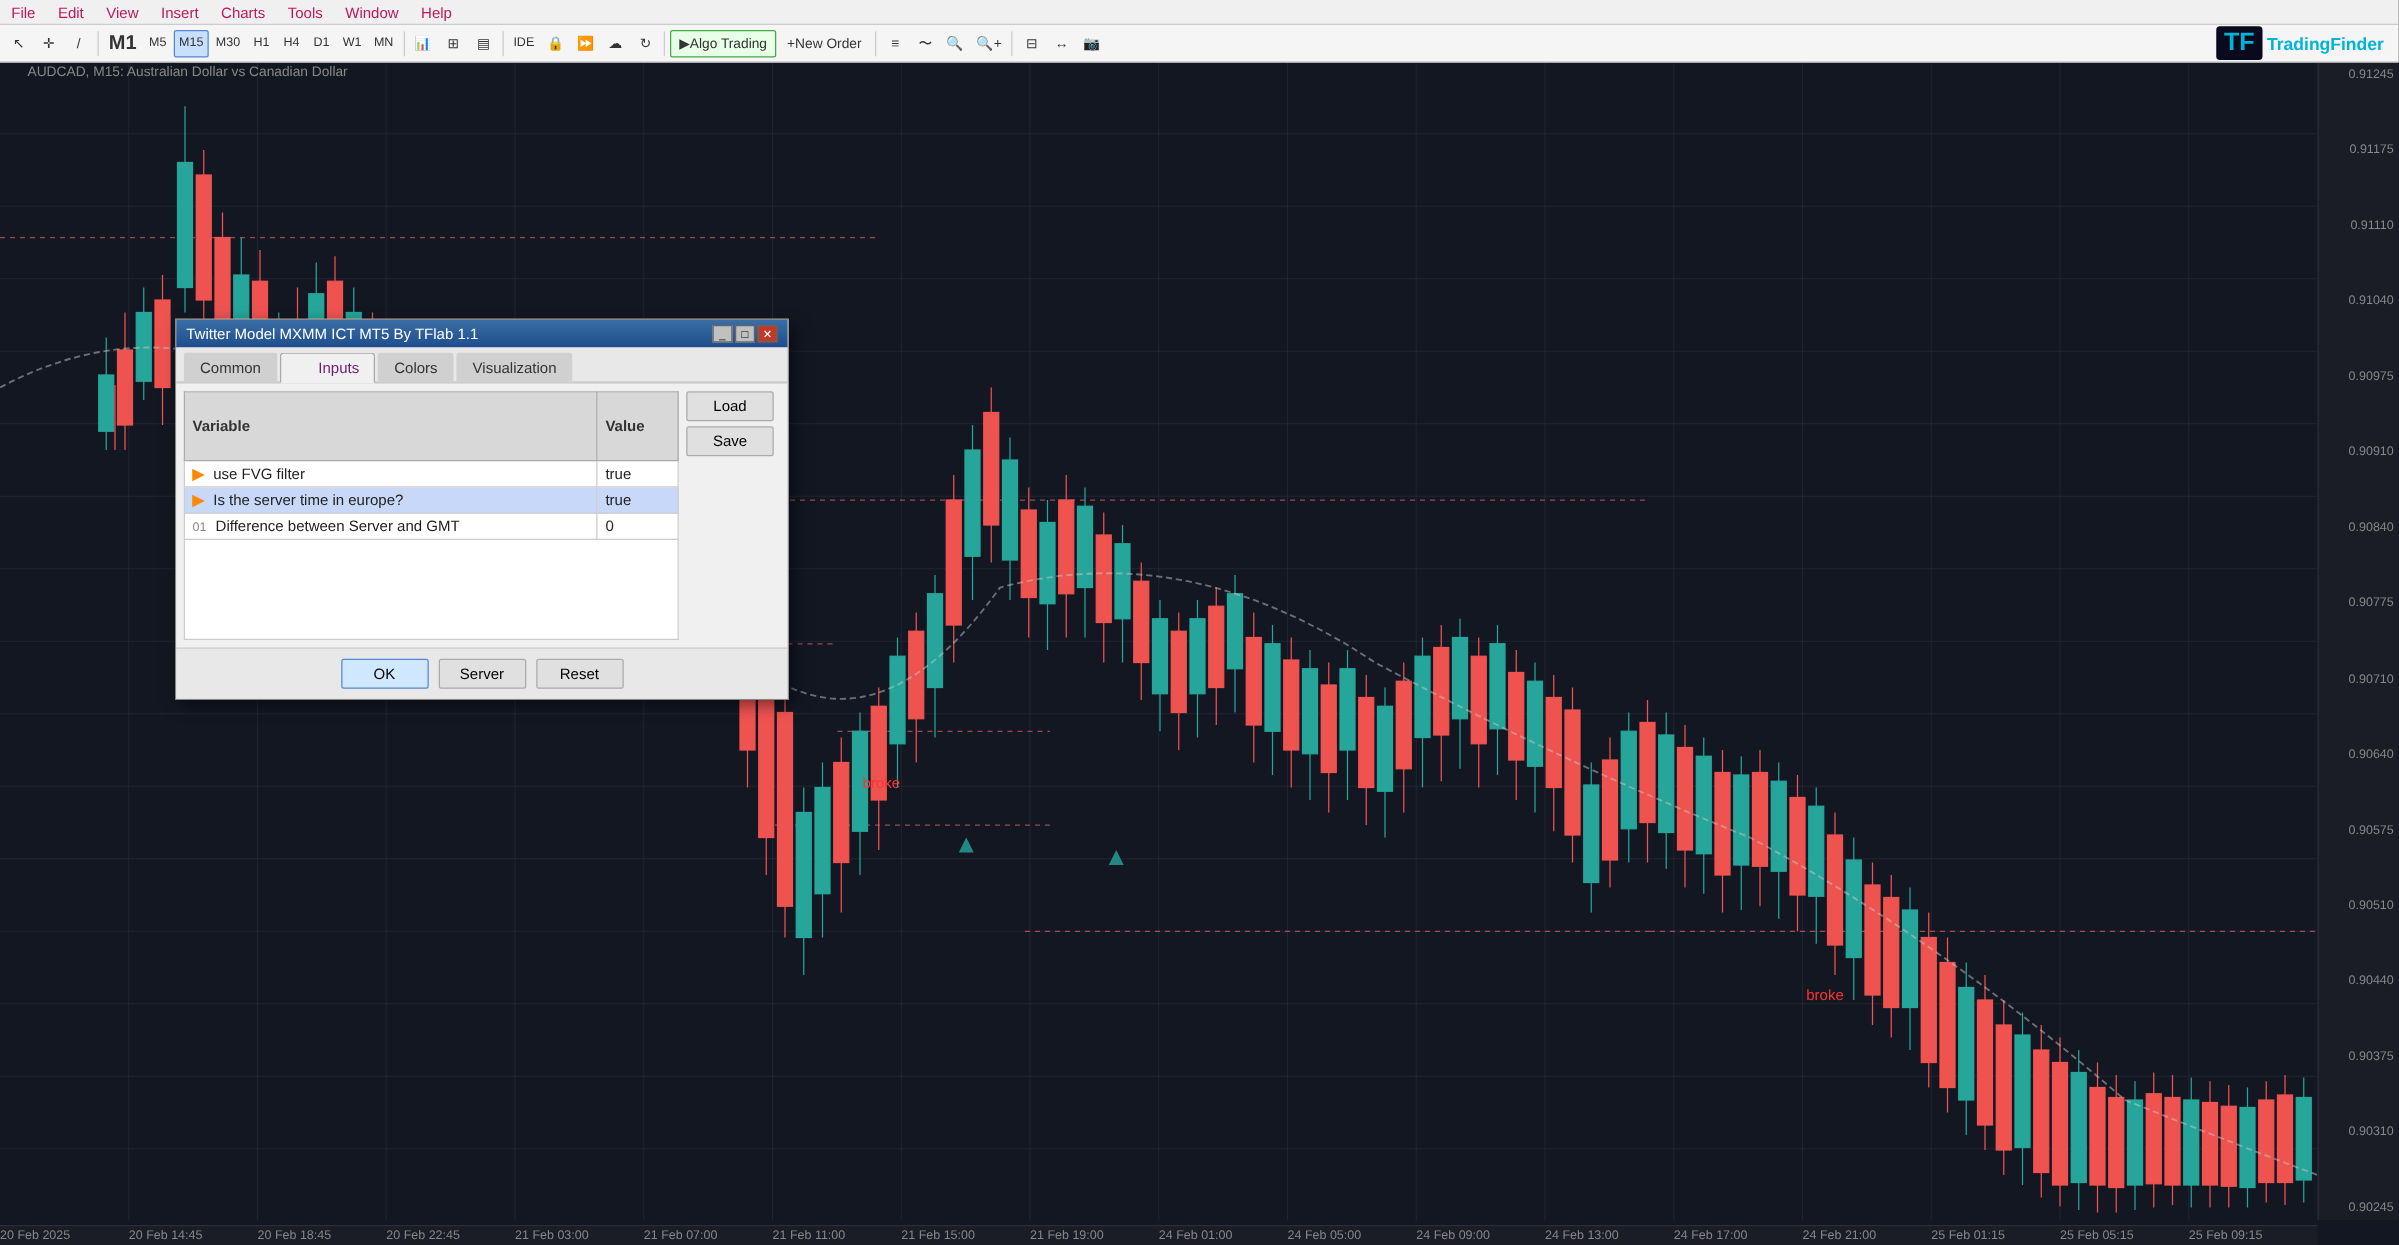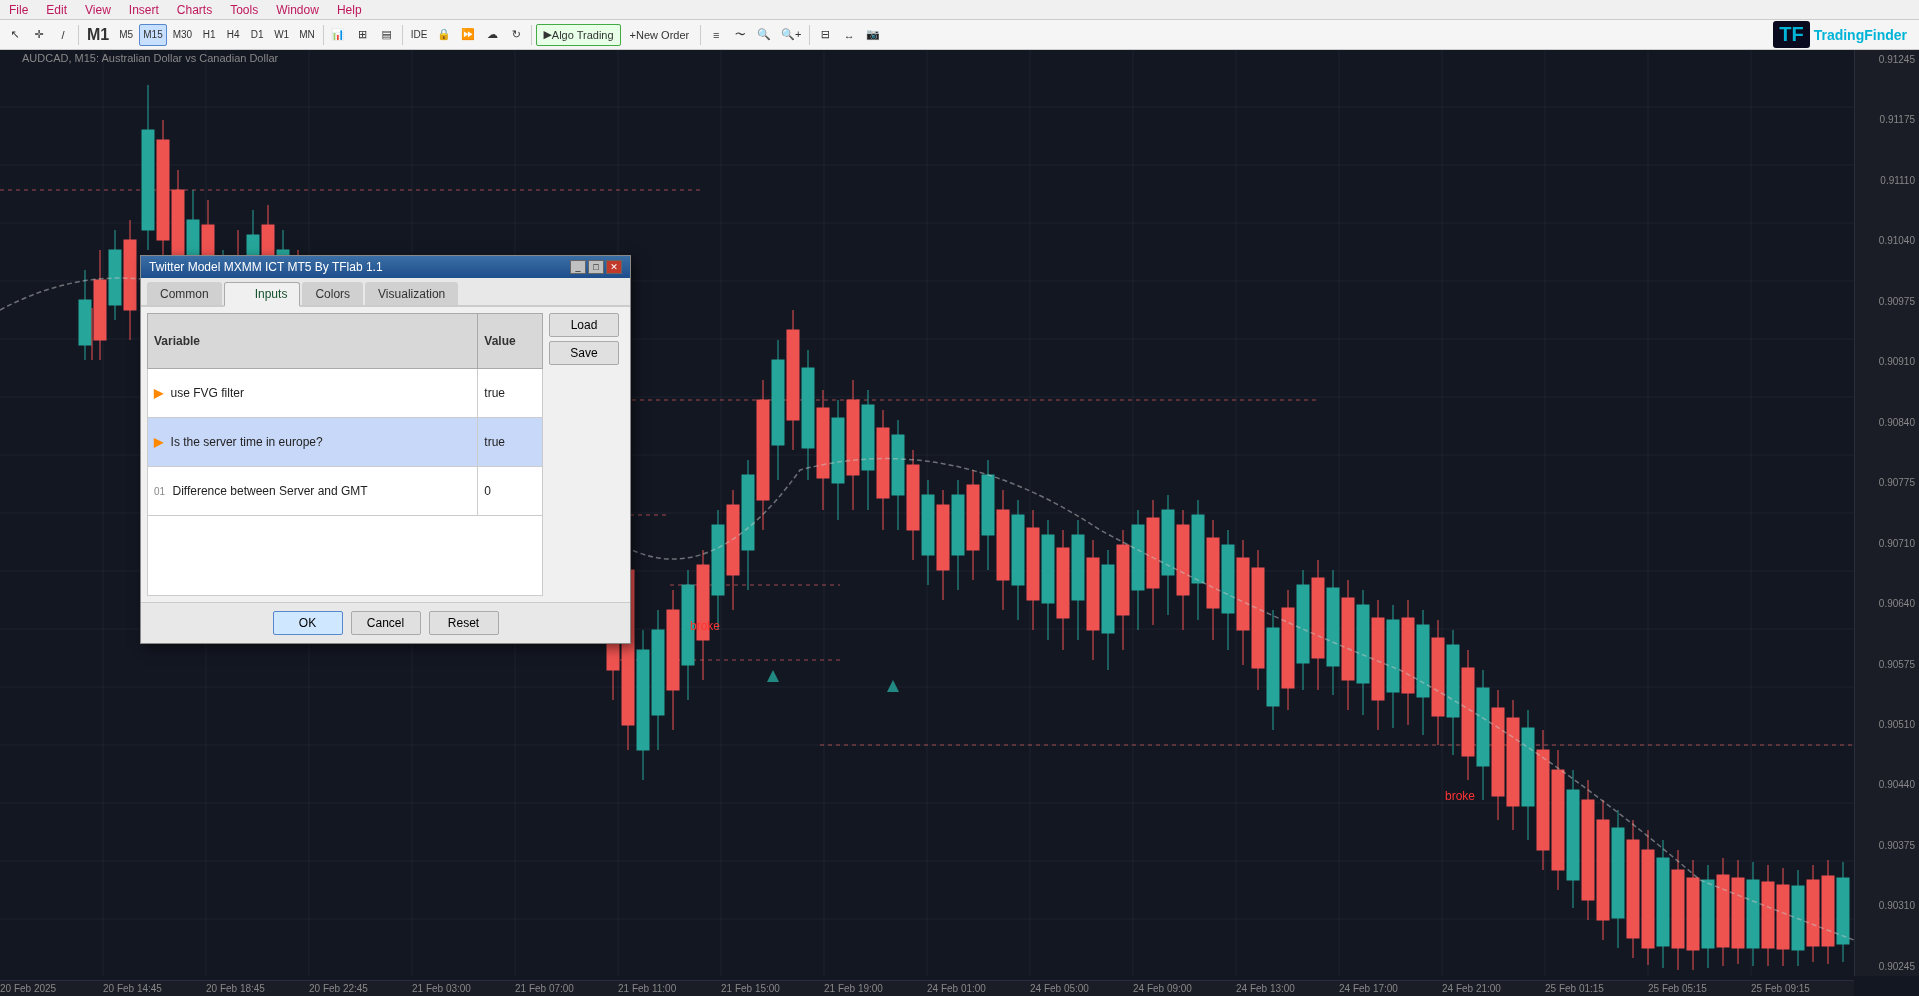--- a/index.html
+++ b/index.html
@@ -203,21 +203,21 @@
       border: 1px solid transparent;
       border-bottom: none;
       background: #d0d0d0;
       border-radius: 3px 3px 0 0;
     }
     .dialog-tab.active {
       background: #f0f0f0;
       border-color: #aaa;
       border-bottom: 2px solid #f0f0f0;
       margin-bottom: -2px;
-      color: #14532d;
+      color: #701a75;
       padding-left: 30px;
     }
 
     
     #dialog-body {
       padding: 6px;
       background: #f0f0f0;
     }
 
     
@@ -231,21 +231,21 @@
     #inputs-table th {
       background: #d8d8d8;
       border: 1px solid #aaa;
       padding: 20px 6px;
       text-align: left;
       font-weight: bold;
       color: #333;
     }
     #inputs-table td {
       border: 1px solid #ccc;
-      padding: 17px 6px;
+      padding: 3px 6px;
       color: #222;
     }
     #inputs-table tr:nth-child(even) td { background: #e8f0ff; }
     #inputs-table tr:nth-child(odd) td { background: #fff; }
     #inputs-table tr.selected td { background: #c8d8f8; }
     .side-btn {
       width: 70px;
       height: 24px;
       background: #e0e0e0;
       border: 1px solid #aaa;
@@ -866,18 +866,18 @@
 
         <div style="display:flex;flex-direction:column;gap:4px;width:75px;">
           <button class="side-btn">Load</button>
           <button class="side-btn">Save</button>
         </div>
       </div>
     </div>
 
     <div id="dialog-footer">
       <button class="footer-btn ok-btn">OK</button>
-      <button class="footer-btn">Cancel</button>
+      <button class="footer-btn">Server</button>
       <button class="footer-btn">Reset</button>
     </div>
 
   </div>
 </div>
 
 </body></html>

